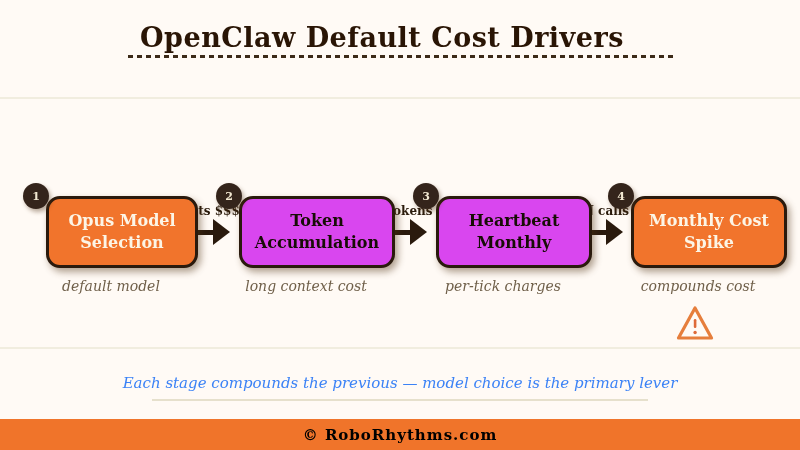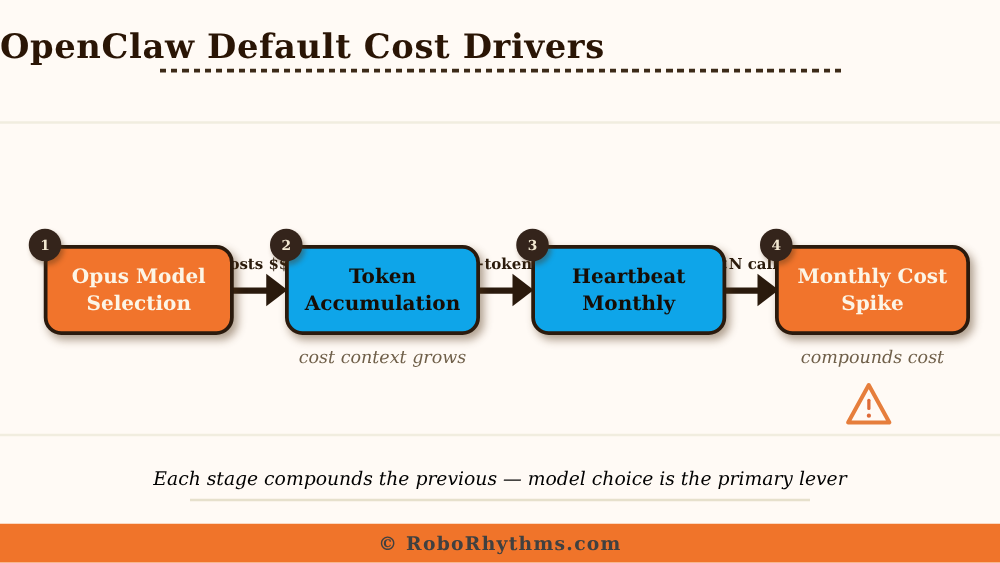--- a/index.html
+++ b/index.html
@@ -8,20 +8,21 @@
     background: #FFFAF5;
     font-family: "DejaVu Serif", serif;
     position: relative;
     overflow: hidden;
   }
   .canvas { position: absolute; inset: 0; width: 800px; height: 450px; }
 
   
   .title {
     position: absolute; top: 22px; left: 0; width: 764px;
+    text-align: center;
     font-size: 27px; font-weight: bold;
     color: #2A1505; letter-spacing: 0.5px;
   }
   .title-underline {
     position: absolute; top: 55px; left: 128px; width: 545px; height: 3px;
     background: repeating-linear-gradient(to right, #3C2A18 0 5px, transparent 5px 9px);
   }
 
   .divider {
     position: absolute; left: 0; width: 800px; height: 2px;
@@ -34,23 +35,24 @@
   .stage { position: absolute; top: 196px; z-index: 2; }
   .stage-box {
     width: 100%; height: 72px;
     border: 3px solid #2A1A0D; border-radius: 14px;
     box-sizing: border-box;
     display: flex; align-items: center; justify-content: center;
     text-align: center;
     font-size: 16px; font-weight: bold; line-height: 1.35;
     padding: 0 10px;
     box-shadow: 3px 4px 7px rgba(80, 50, 20, 0.45);
+    margin-left: 11px;
   }
   .stage--orange .stage-box { background: #F1742C; color: #FCF5E6; }
-  .stage--teal   .stage-box { background: #0ea5e9; color: #170D05; }
+  .stage--teal   .stage-box { background: #d946ef; color: #170D05; }
   .badge {
     position: absolute; left: -12px; top: -13px;
     width: 26px; height: 26px; border-radius: 50%;
     background: #34241B; color: #F3E9D2;
     font-size: 11px; font-weight: bold;
     display: flex; align-items: center; justify-content: center;
     box-shadow: 2px 3px 4px rgba(80, 50, 20, 0.4);
     z-index: 3;
   }
   .stage-caption {
@@ -78,79 +80,81 @@
     font-size: 12px; font-weight: bold; color: #2B1B0C;
   }
 
   
   .warning { position: absolute; left: 674px; top: 303px; width: 42px; height: 40px; }
 
   
   .summary {
     position: absolute; top: 374px; left: 0; width: 800px;
     text-align: center;
-    font-style: italic; font-size: 15px; color: #000000;
+    font-style: italic; font-size: 15px; color: #3b82f6;
   }
   .summary-underline {
     position: absolute; top: 399px; left: 152px; width: 496px; height: 2px;
     background: #E6E0CC;
   }
 
   
   .footer-bar {
     position: absolute; top: 419px; left: 0; width: 800px; height: 31px;
     background: #F0742A;
     display: flex; align-items: center; justify-content: center;
   }
   .footer-text {
-    color: #404040; font-size: 15px; font-weight: bold; letter-spacing: 1px;
+    color: #000000; font-size: 15px; font-weight: bold; letter-spacing: 1px;
   }
 </style>
 </head>
 <body>
 
 <div class="canvas">
 
   <div class="title">OpenClaw Default Cost Drivers</div>
   <div class="title-underline"></div>
 
   <div class="divider divider-top"></div>
 
   <div class="stage stage--orange" style="left:35px; width:152px;">
     <div class="badge">1</div>
     <div class="stage-box">
       <span>Opus Model Selection</span>
     </div>
+    <div class="stage-caption">default model</div>
   </div>
 
   <div class="arrow" style="left:186px;">
     <div class="arrow-label">costs $$$</div>
     <div class="arrow-stem"></div>
     <div class="arrow-head"></div>
   </div>
 
   <div class="stage stage--teal" style="left:228px; width:156px;">
     <div class="badge">2</div>
     <div class="stage-box">
       <span>Token Accumulation</span>
     </div>
-    <div class="stage-caption">cost context grows</div>
+    <div class="stage-caption">long context cost</div>
   </div>
 
   <div class="arrow" style="left:383px;">
     <div class="arrow-label">+tokens</div>
     <div class="arrow-stem"></div>
     <div class="arrow-head"></div>
   </div>
 
   <div class="stage stage--teal" style="left:425px; width:156px;">
     <div class="badge">3</div>
     <div class="stage-box">
       <span>Heartbeat Monthly</span>
     </div>
+    <div class="stage-caption">per-tick charges</div>
   </div>
 
   <div class="arrow" style="left:579px;">
     <div class="arrow-label">×N calls</div>
     <div class="arrow-stem"></div>
     <div class="arrow-head"></div>
   </div>
 
   <div class="stage stage--orange" style="left:620px; width:156px;">
     <div class="badge">4</div>

